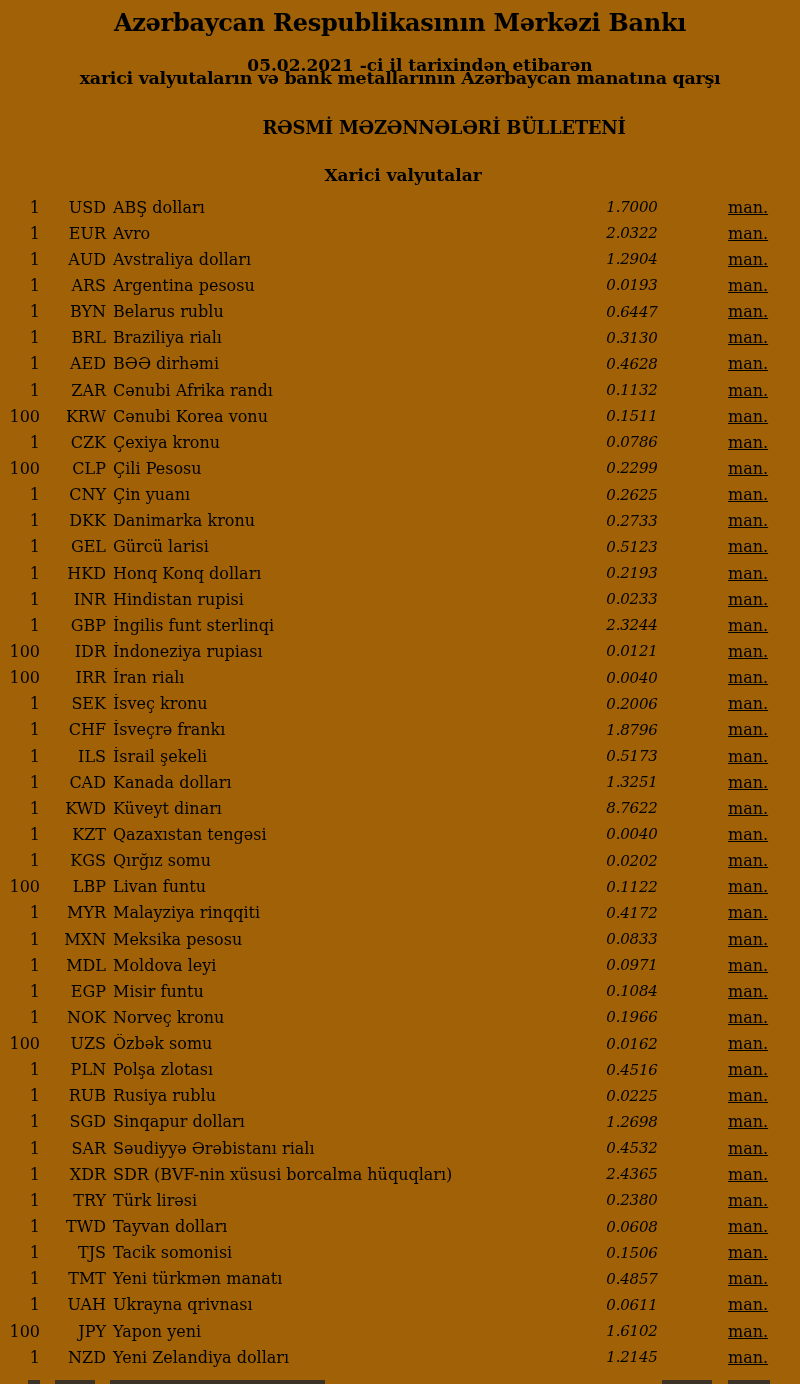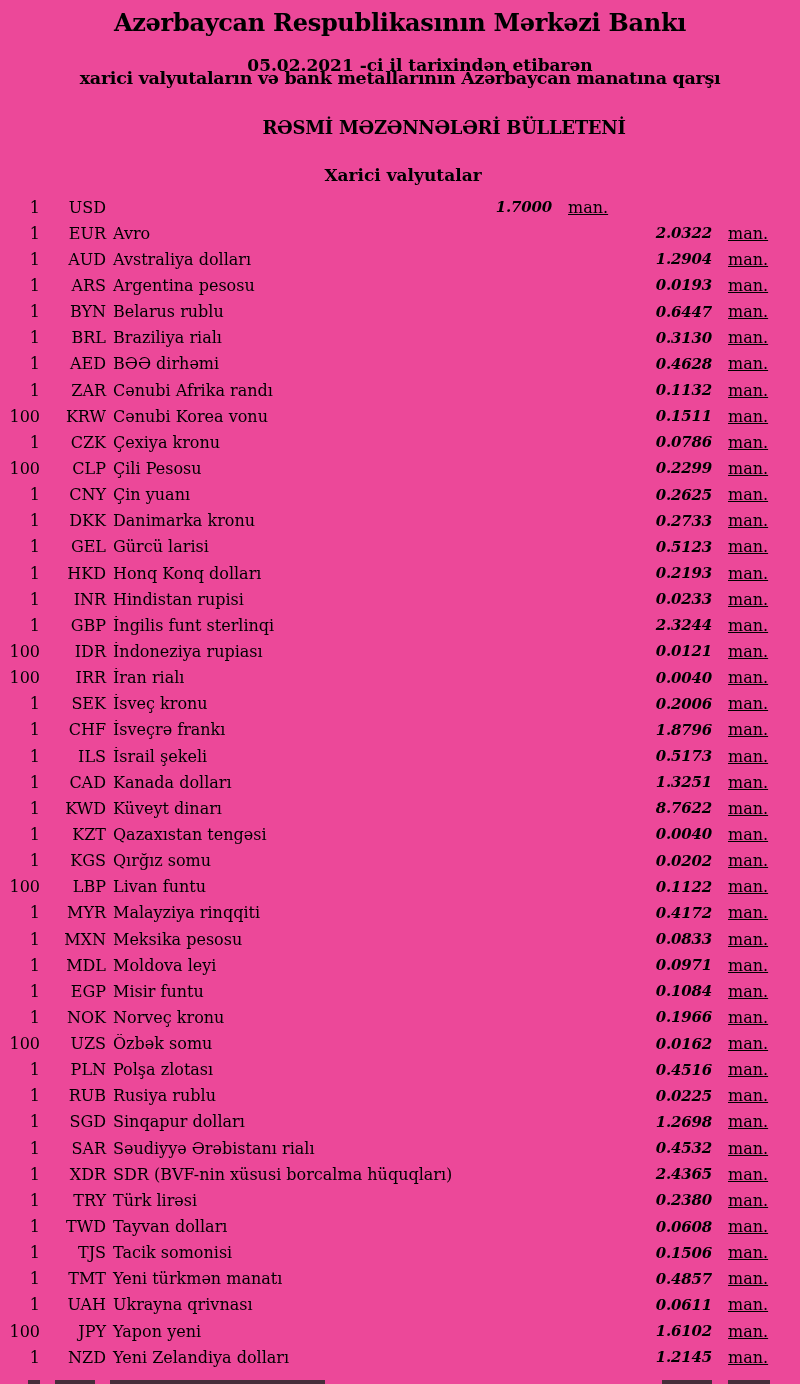--- a/index.html
+++ b/index.html
@@ -4,21 +4,21 @@
 <style>
   html, body {
     margin: 0;
     padding: 0;
     background: #ffffff;
   }
   .page {
     position: relative;
     width: 800px;
     height: 1384px;
-    background: #ec4899;
+    background: #a16207;
     color: #000000;
     font-family: "DejaVu Serif", "Liberation Serif", serif;
     overflow: hidden;
   }
   
   .hdr-line {
     position: absolute;
     left: 0;
     width: 800px;
     text-align: center;
@@ -76,22 +76,22 @@
     text-align: right;
     padding-left: 4px;
   }
   .cell-name {
     text-align: left;
     padding-left: 7px;
     white-space: nowrap;
     overflow: hidden;
   }
   .cell-rate {
-    text-align: right;
-    font-weight: bold;
+    text-align: center;
+    font-weight: normal;
     font-style: italic;
     font-size: 15px;
     letter-spacing: -0.2px;
   }
   .cell-unit {
     text-align: left;
     padding-left: 16px;
     text-decoration: underline;
   }
   
@@ -128,20 +128,21 @@
   <div class="hdr-line subtitle">xarici valyutaların və bank metallarının Azərbaycan manatına qarşı</div>
 
   <div class="hdr-line bulletin">RƏSMİ MƏZƏNNƏLƏRİ BÜLLETENİ</div>
 
   <div class="hdr-line section-title">Xarici valyutalar</div>
 
   <div class="rows" id="rows">
   <div class="row">
     <span class="cell-qty">1</span>
     <span class="cell-code">USD</span>
+    <span class="cell-name">ABŞ dolları</span>
     <span class="cell-rate">1.7000</span>
     <span class="cell-unit">man.</span>
   </div>
 
   <div class="row">
     <span class="cell-qty">1</span>
     <span class="cell-code">EUR</span>
     <span class="cell-name">Avro</span>
     <span class="cell-rate">2.0322</span>
     <span class="cell-unit">man.</span>

